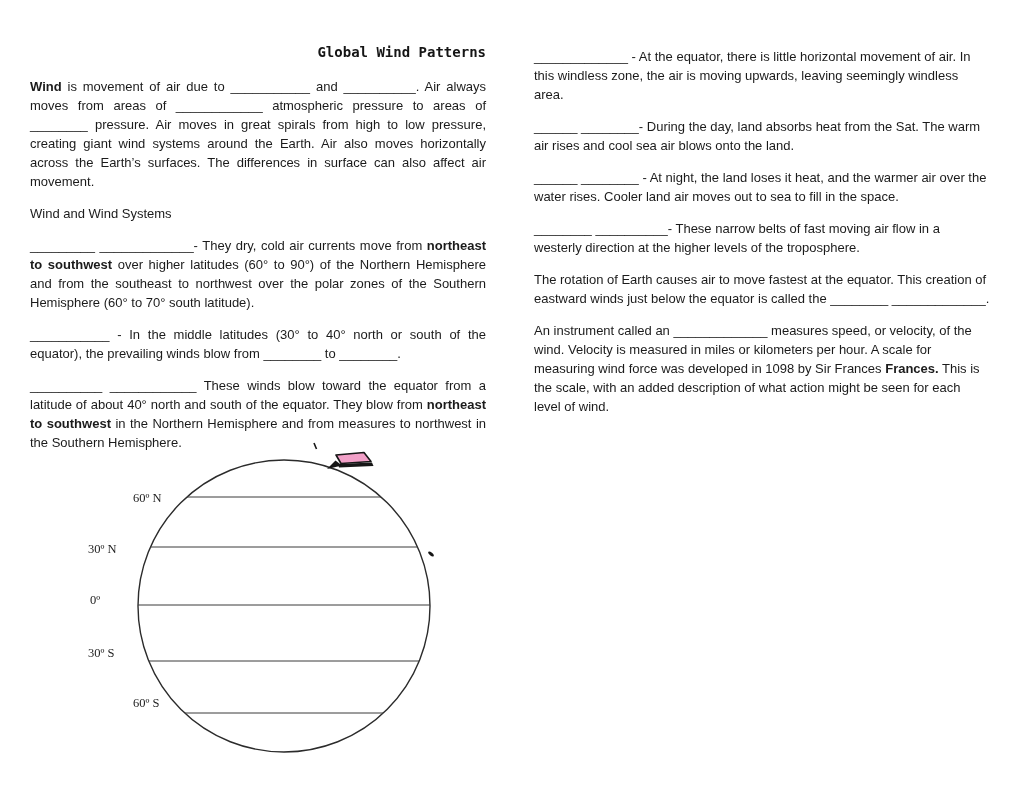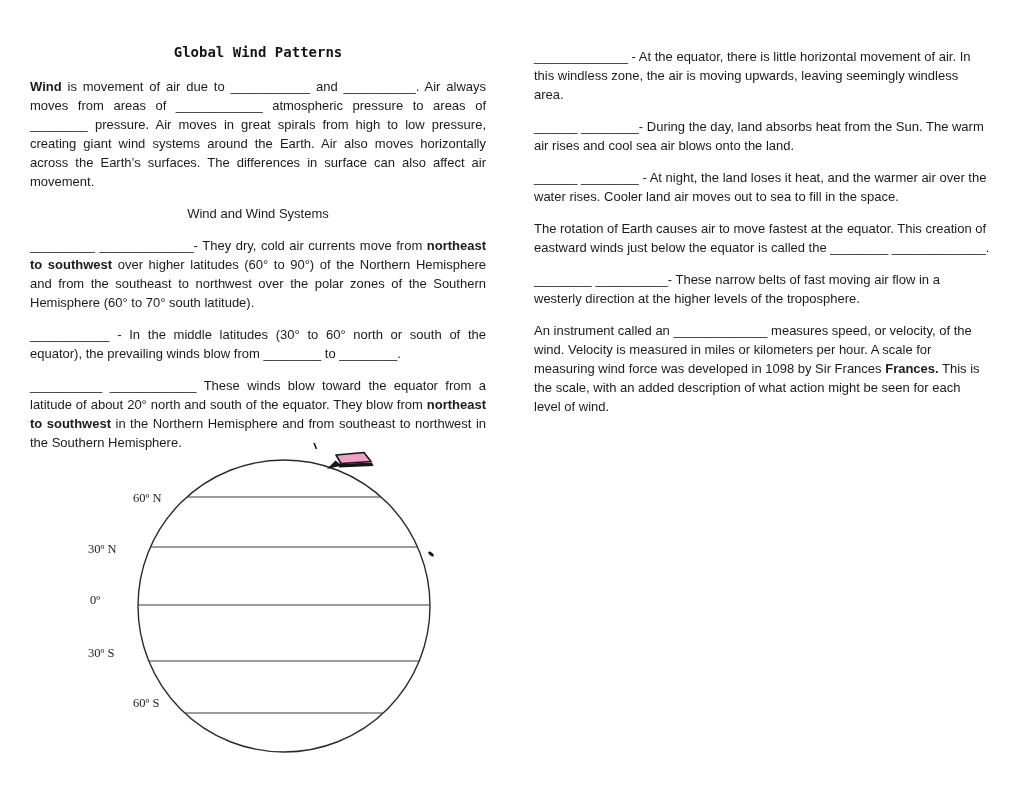--- a/index.html
+++ b/index.html
@@ -8,25 +8,25 @@
     background:#ffffff; color:#1b1b1b;
     font-family:"Liberation Sans","DejaVu Sans",sans-serif;
     overflow:hidden;
   }
   .col { position:absolute; font-size:13px; line-height:19px; }
   .col-left  { left:30px;  top:44px; width:456px; }
   .col-right { left:534px; top:47px; width:456px; }
   .doc-title {
     font-family:"DejaVu Sans Mono","Liberation Mono",monospace;
     font-weight:bold; font-size:14px; line-height:16px;
-    text-align:center; margin:0 0 17px 0; color:#151515;
+    text-align:right; margin:0 0 17px 0; color:#151515;
   }
   .section-heading {
     font-size:13px; font-weight:normal; line-height:19px;
-    text-align:center; margin:0 0 13px 0;
+    margin:0 0 13px 0;
   }
   p { margin:0 0 13px 0; }
   .just { text-align:justify;margin-top:10px; }
   b { font-weight:bold; }
   .globe-wrap { position:absolute; left:60px; top:440px; width:440px; height:351px; }
   svg text {
     font-family:"Liberation Serif","DejaVu Serif",serif;
     font-size:12.5px; fill:#222222;
   }
 </style>
@@ -37,35 +37,35 @@
 
   <div class="col col-left">
     <h1 class="doc-title">Global Wind Patterns</h1>
 
     <p class="just"><b>Wind</b><span> is movement of air due to ___________ and __________. Air always moves from areas of ____________ atmospheric pressure to areas of ________ pressure. Air moves in great spirals from high to low pressure, creating giant wind systems around the Earth. Air also moves horizontally across the Earth’s surfaces. The differences in surface can also affect air movement.</span></p>
 
     <h2 class="section-heading">Wind and Wind Systems</h2>
 
     <p class="just"><span>_________ _____________- They dry, cold air currents move from </span><b>northeast to southwest</b><span> over higher latitudes (60° to 90°) of the Northern Hemisphere and from the southeast to northwest over the polar zones of the Southern Hemisphere (60° to 70° south latitude).</span></p>
 
-    <p class="just"><span>___________ - In the middle latitudes (30° to 60° north or south of the equator), the prevailing winds blow from ________ to ________.</span></p>
+    <p class="just"><span>___________ - In the middle latitudes (30° to 40° north or south of the equator), the prevailing winds blow from ________ to ________.</span></p>
 
-    <p class="just"><span>__________ ____________ These winds blow toward the equator from a latitude of about 20° north and south of the equator. They blow from </span><b>northeast to southwest</b><span> in the Northern Hemisphere and from southeast to northwest in the Southern Hemisphere.</span></p>
+    <p class="just"><span>__________ ____________ These winds blow toward the equator from a latitude of about 40° north and south of the equator. They blow from </span><b>northeast to southwest</b><span> in the Northern Hemisphere and from measures to northwest in the Southern Hemisphere.</span></p>
   </div>
 
   <div class="col col-right">
     <p><span>_____________ - At the equator, there is little horizontal movement of air. In this windless zone, the air is moving upwards, leaving seemingly windless area.</span></p>
 
-    <p><span>______ ________- During the day, land absorbs heat from the Sun. The warm air rises and cool sea air blows onto the land.</span></p>
+    <p><span>______ ________- During the day, land absorbs heat from the Sat. The warm air rises and cool sea air blows onto the land.</span></p>
 
     <p><span>______ ________ - At night, the land loses it heat, and the warmer air over the water rises. Cooler land air moves out to sea to fill in the space.</span></p>
 
+    <p><span>________ __________- These narrow belts of fast moving air flow in a westerly direction at the higher levels of the troposphere.</span></p>
+
     <p><span>The rotation of Earth causes air to move fastest at the equator. This creation of eastward winds just below the equator is called the ________ _____________.</span></p>
-
-    <p><span>________ __________- These narrow belts of fast moving air flow in a westerly direction at the higher levels of the troposphere.</span></p>
 
     <p><span>An instrument called an _____________ measures speed, or velocity, of the wind. Velocity is measured in miles or kilometers per hour. A scale for measuring wind force was developed in 1098 by Sir Frances </span><b>Frances.</b><span> This is the scale, with an added description of what action might be seen for each level of wind.</span></p>
   </div>
 
   <div class="globe-wrap">
     <svg width="440" height="351" viewBox="0 0 440 351">
 
       <circle cx="224" cy="166" r="146" fill="none" stroke="#2b2b2b" stroke-width="1.4"></circle>
 
       <line x1="127" y1="57" x2="321" y2="57" stroke="#3a3a3a" stroke-width="1"></line>

